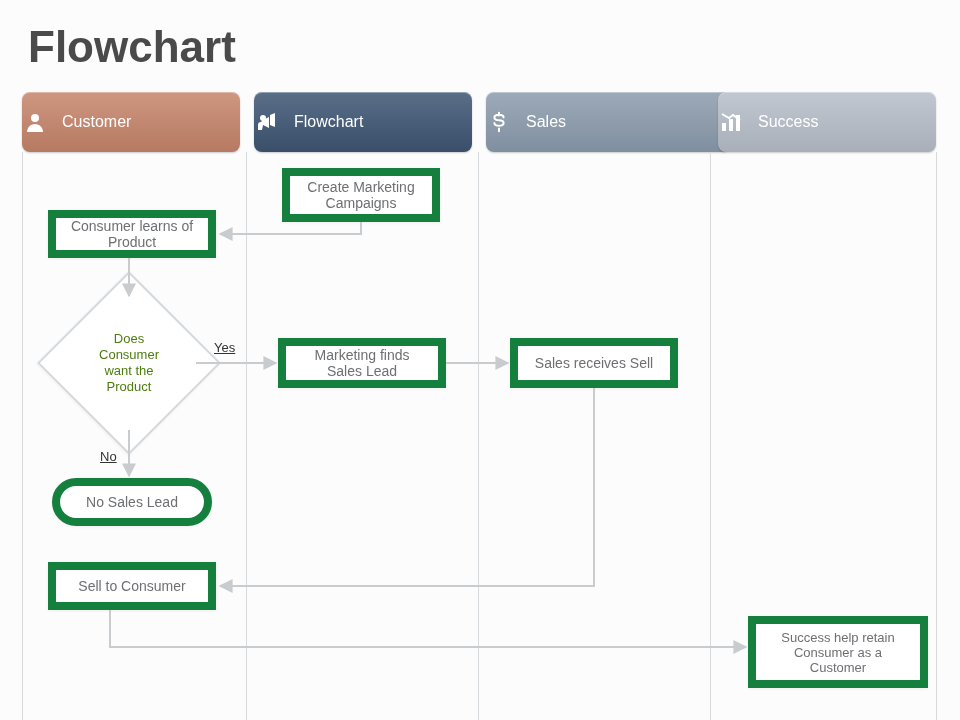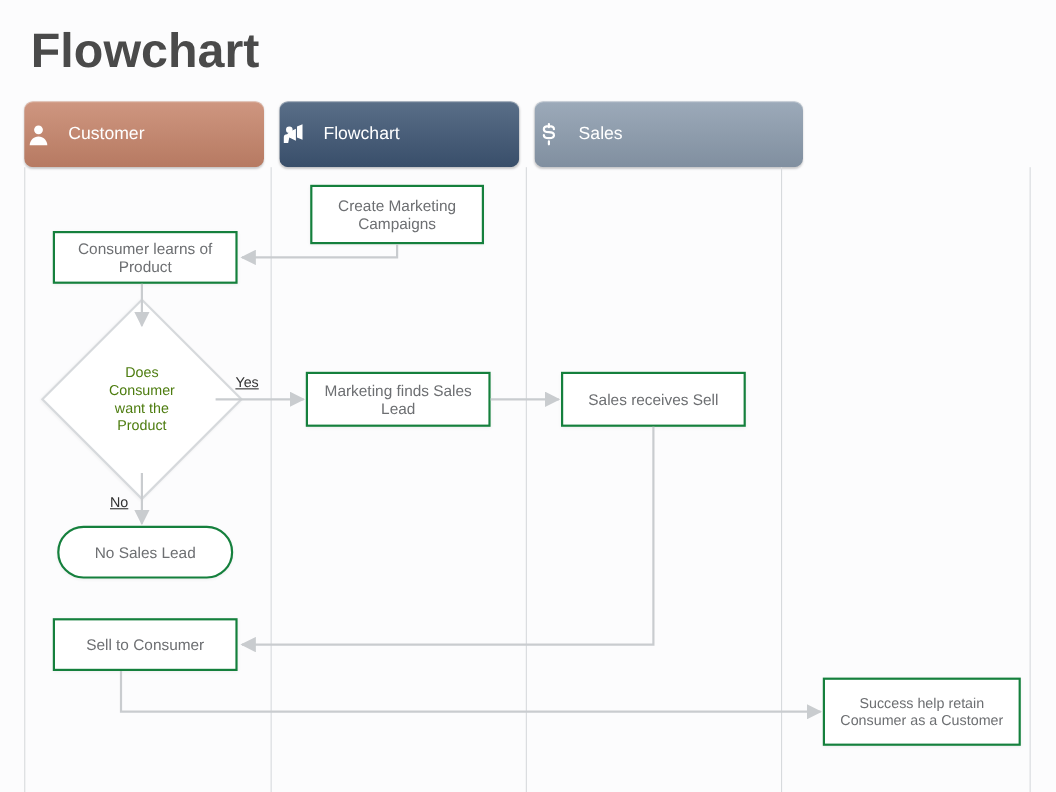--- a/index.html
+++ b/index.html
@@ -34,21 +34,21 @@
   .vl1 { left: 22px; }
   .vl2 { left: 246px; }
   .vl3 { left: 478px; }
   .vl4 { left: 710px; }
   .vl5 { left: 936px; }
 
   
   .box {
     position: absolute;
     background: #fff;
-    border: 2px solid #15803d;
+    border: 8px solid #15803d;
     color: #6d6f72;
     font-size: 14px;
     display: flex; align-items: center; justify-content: center; text-align: center;
     padding: 6px 10px;
     box-shadow: 0 1px 3px rgba(0,0,0,0.06);
   }
   .pill { border-radius: 28px; }
 
   
   .diamond-wrap { position: absolute; }
@@ -101,20 +101,31 @@
     <span>Flowchart</span>
   </div>
   <div class="tab tab-sales">
     <span class="ic">
       <svg viewBox="0 0 24 24" width="22" height="22">
           <path d="M12 2v3M12 19v3M17 7c0-2-2-3-5-3s-5 1-5 3 2 3 5 3 5 1 5 3-2 3-5 3-5-1-5-3" stroke="#fff" stroke-width="2.2" fill="none" stroke-linecap="round"></path>
         </svg>
     </span>
     <span>Sales</span>
   </div>
+  <div class="tab tab-success">
+    <span class="ic">
+      <svg viewBox="0 0 24 24" width="24" height="24">
+          <rect x="3" y="13" width="4" height="8"></rect>
+          <rect x="10" y="9" width="4" height="12"></rect>
+          <rect x="17" y="5" width="4" height="16"></rect>
+          <path d="M3 4l7 4 4-3 7 5" stroke="#fff" stroke-width="2" fill="none"></path>
+        </svg>
+    </span>
+    <span>Success</span>
+  </div>
 
   <div class="vline vl1"></div>
   <div class="vline vl2"></div>
   <div class="vline vl3"></div>
   <div class="vline vl4"></div>
   <div class="vline vl5"></div>
 
   <div class="box" style="left:282px; top:168px; width:158px; height:54px;">Create Marketing Campaigns</div>
 
   <div class="box" style="left:48px; top:210px; width:168px; height:48px;text-align:center;">Consumer learns of Product</div>
@@ -128,21 +139,21 @@
   <div class="small" style="left:100px; top:449px;">No</div>
 
   <div class="box" style="left:278px; top:338px; width:168px; height:50px;">Marketing finds Sales Lead</div>
 
   <div class="box" style="left:510px; top:338px; width:168px; height:50px;">Sales receives Sell</div>
 
   <div class="box" style="left:48px; top:562px; width:168px; height:48px;">Sell to Consumer</div>
 
   <div class="box pill" style="left:52px; top:478px; width:160px; height:48px;">No Sales Lead</div>
 
-  <div class="box" style="left:748px; top:616px; width:180px; height:62px; font-size:13px;">Success help retain Consumer as a Customer</div>
+  <div class="box" style="left:748px; top:616px; width:180px; height:72px; font-size:13px;">Success help retain Consumer as a Customer</div>
 
   <svg class="connectors">
     <defs>
       <marker id="arrow" viewBox="0 0 10 10" refX="9" refY="5" markerWidth="7" markerHeight="7" orient="auto-start-reverse">
         <path d="M 0 0 L 10 5 L 0 10 z" fill="#c9cccf"></path>
       </marker>
     </defs>
     <g stroke="#c9cccf" stroke-width="2" fill="none">
 
       <path d="M361 222 V 234 H 220" marker-end="url(#arrow)"></path>

